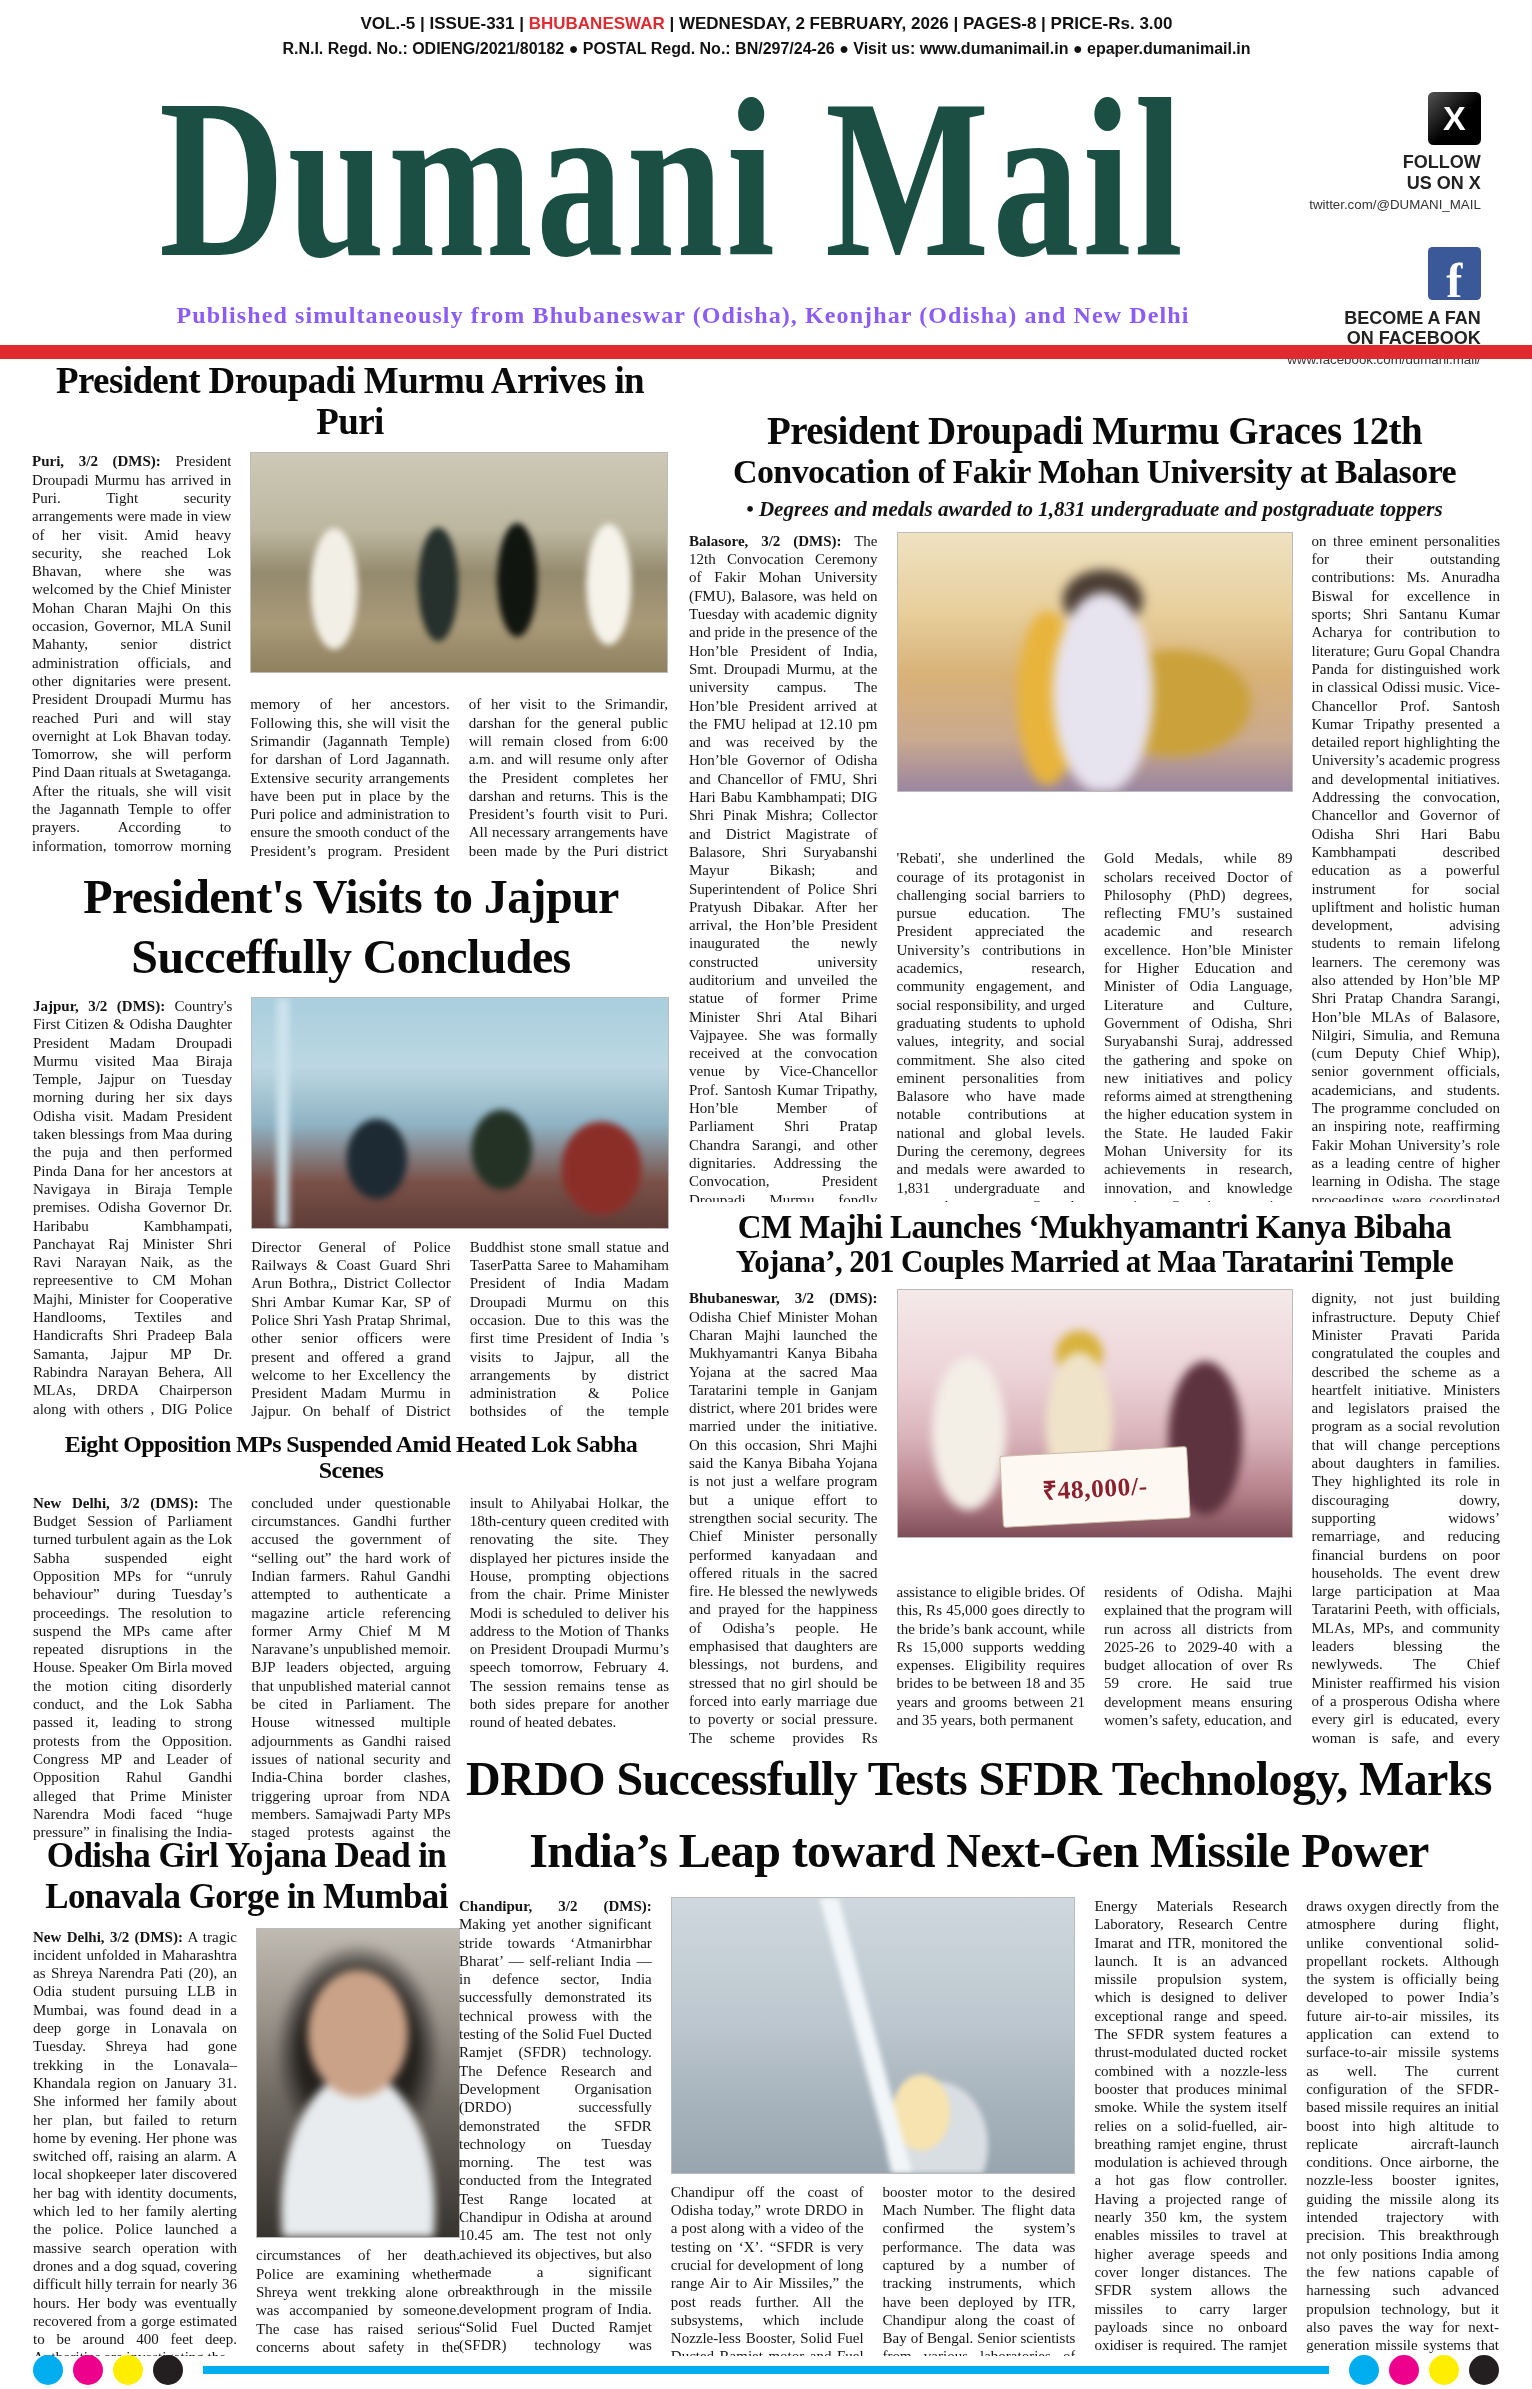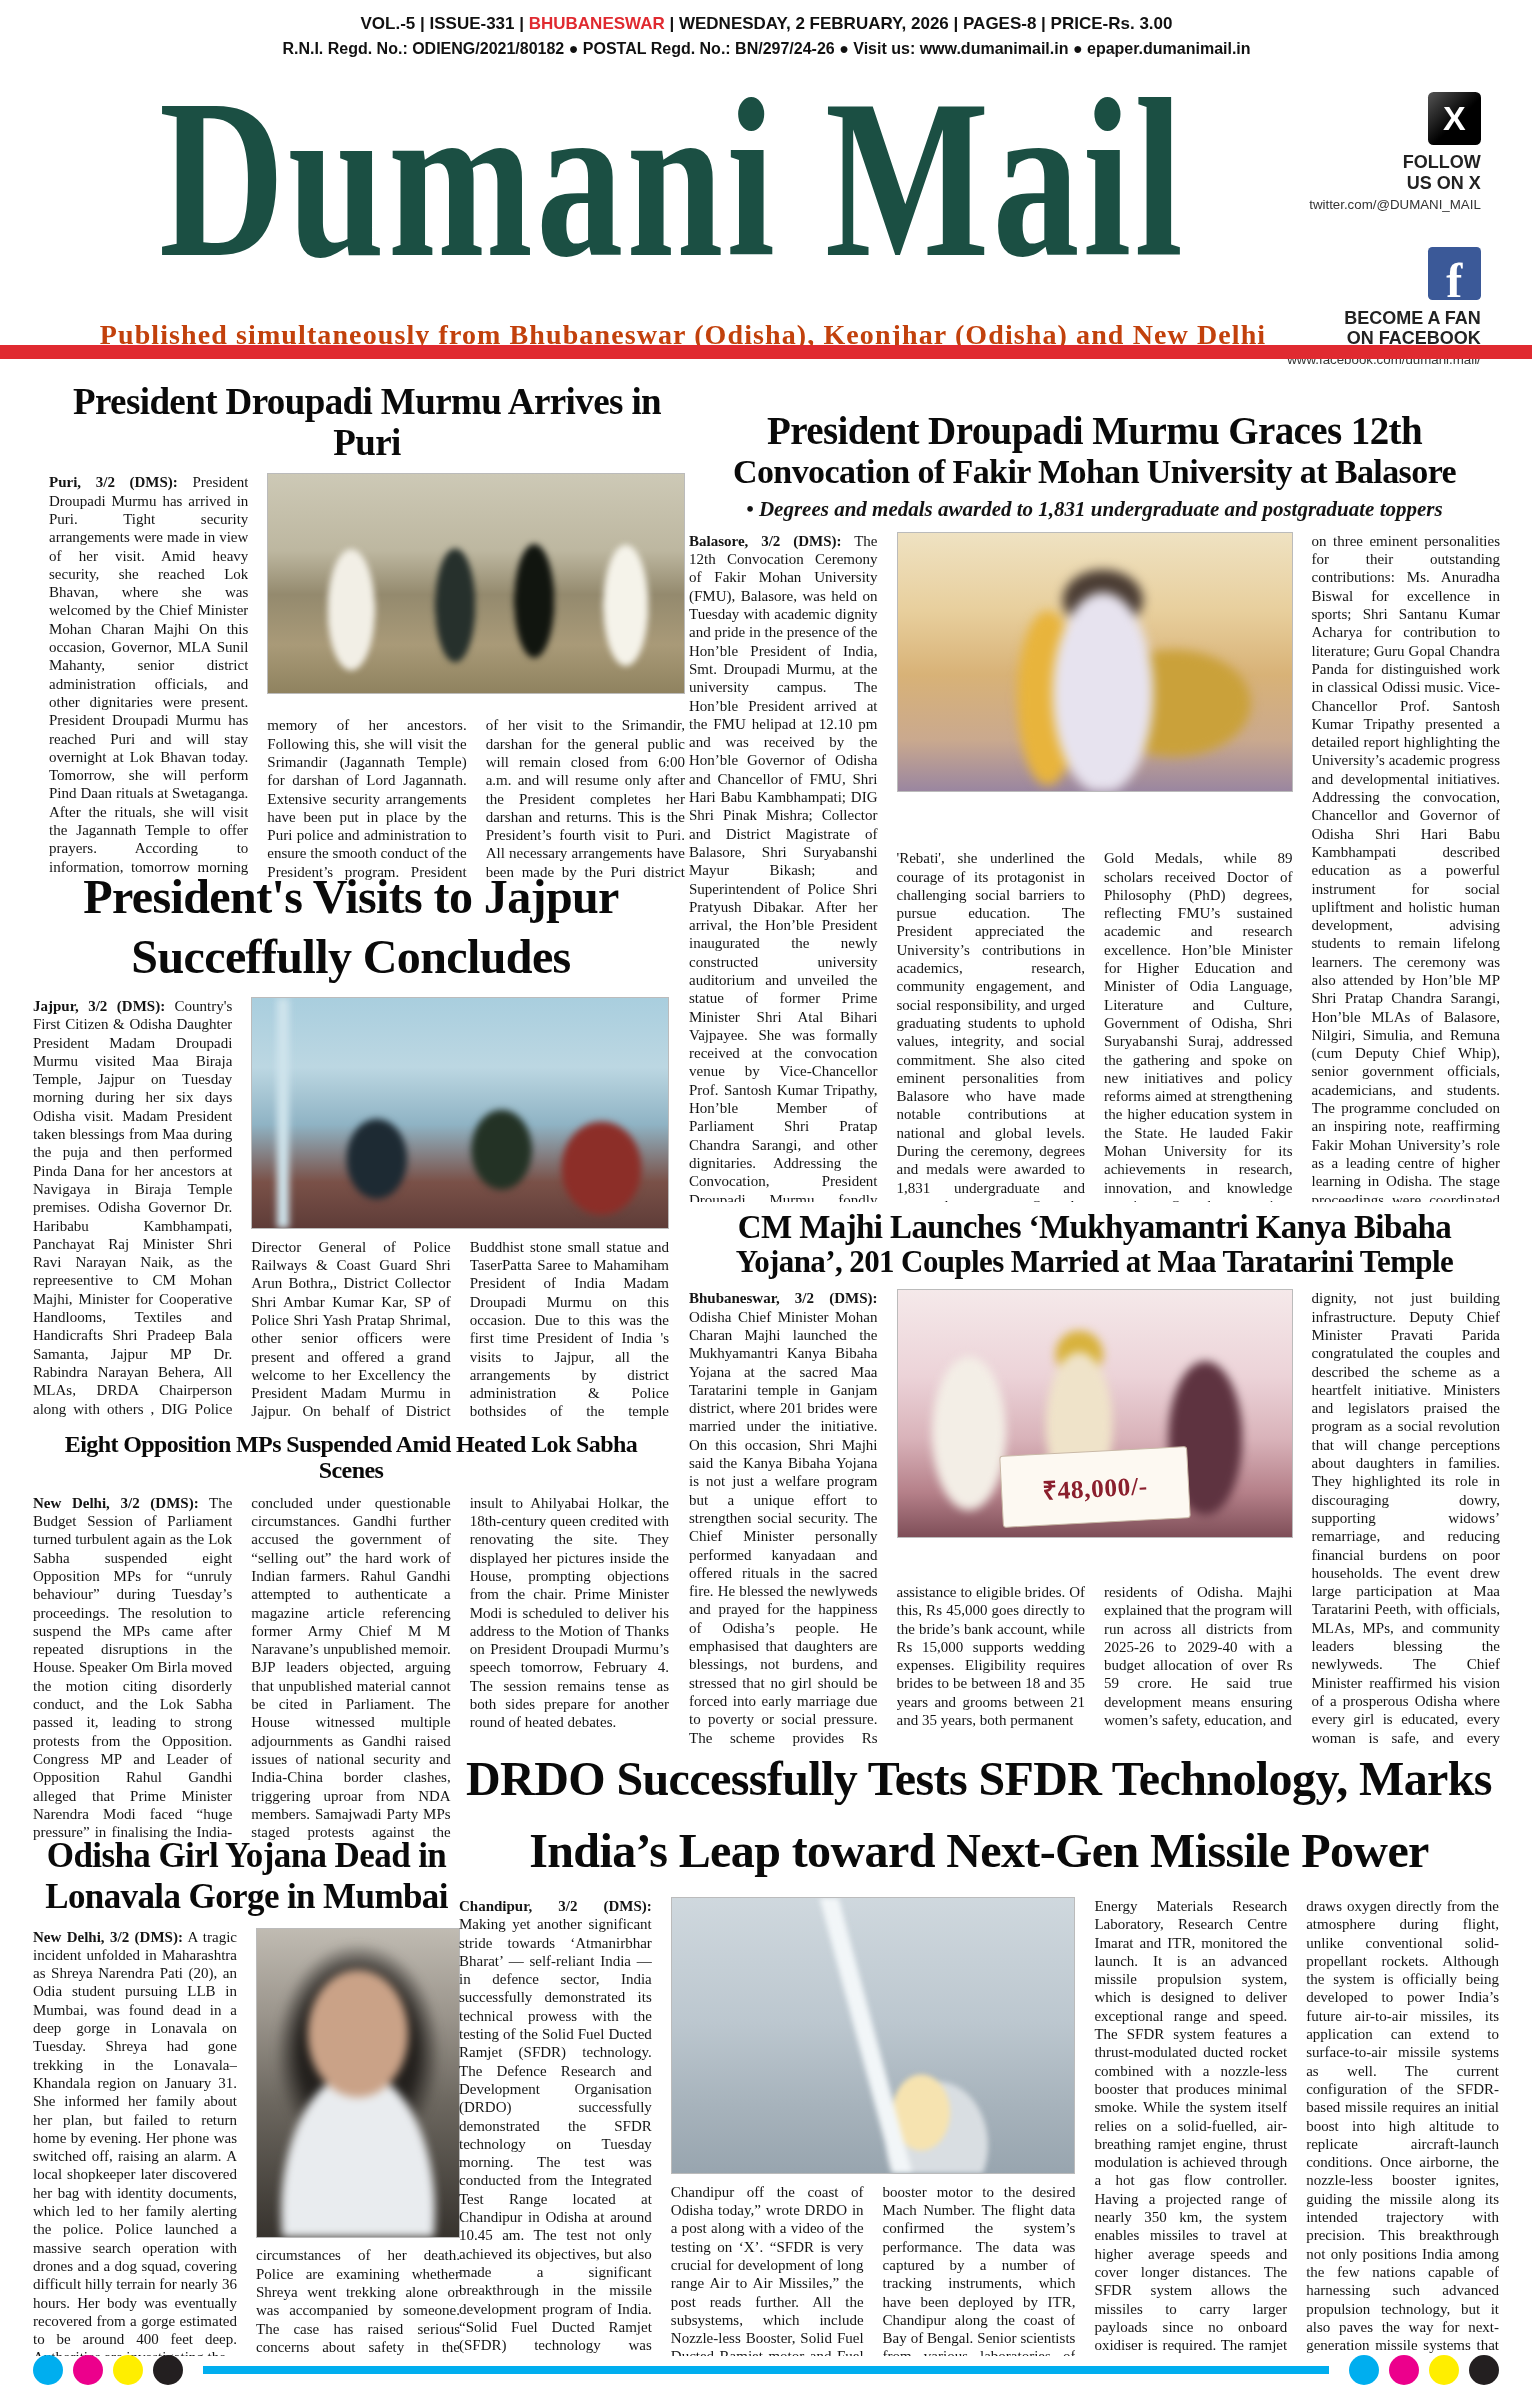--- a/index.html
+++ b/index.html
@@ -34,22 +34,22 @@
     font-family:"Liberation Serif",serif;white-space:nowrap;
   }
   .social{position:absolute;right:2.2px;top:26.5px;width:183px;display:flex;flex-direction:column;align-items:flex-end;gap:35px;}
   .social-item{display:flex;flex-direction:column;align-items:flex-end;}
   .sicon{width:53px;height:53px;display:flex;align-items:center;justify-content:center;color:#fff;font-weight:bold;margin-bottom:7.7px;}
   .sicon-x{background:linear-gradient(135deg,#555 0%,#000 55%);border-radius:5.5px;font-family:"Liberation Sans",sans-serif;font-size:34px;}
   .sicon-fb{background:var(--fb);border-radius:4.4px;font-family:"Liberation Serif",serif;font-size:48px;line-height:0.2;padding-top:14.4px;}
   .slabel{font-family:"Liberation Sans",sans-serif;font-weight:bold;font-size:18px;line-height:1.15;text-align:right;color:#222;}
   .surl{font-family:"Liberation Sans",sans-serif;font-size:13.3px;color:#333;margin-top:3.3px;}
   .pubtag{
-    position:absolute;top:319px;left:0;width:1366px;text-align:center;
-    font-size:28px;font-weight:bold;letter-spacing:1.1px;color:#c2410c;
+    position:absolute;top:302px;left:0;width:1366px;text-align:center;
+    font-size:24px;font-weight:bold;letter-spacing:1.1px;color:#8b5cf6;
   }
   .redbar{position:absolute;top:345px;left:0;width:1533px;height:14.4px;background:var(--red);}
   
   .article{position:absolute;display:flex;flex-direction:column;overflow:hidden;}
   .hl{font-weight:bold;text-align:center;line-height:1.1;color:#0a0a0a;letter-spacing:-0.6px;}
   .hl-sub{font-style:italic;font-weight:bold;text-align:center;}
   .abody{flex:1;min-height:0;display:grid;column-gap:19px;margin-top:10px;}
   .col{font-size:15px;line-height:1.22;text-align:justify;overflow:hidden;}
   .dateline{font-weight:bold;}
   .photo{width:100%;border:0.6px solid #bbb;position:relative;overflow:hidden;margin-bottom:8.8px;}
@@ -71,21 +71,21 @@
   .grid5 .c2{grid-area:2/2/3/3;}
   .grid5 .c3{grid-area:2/3/3/4;}
   .grid5 .c4{grid-area:1/4/3/5;}
   .grid5 .c5{grid-area:1/5/3/6;}
   .grid2{grid-template-columns:repeat(2,1fr);}
   .grid2 .c1{grid-area:1/1/3/2;}
   .grid2 .photo{grid-area:1/2/2/3;}
   .grid2 .c2{grid-area:2/2/3/3;}
   .cols3plain{grid-template-columns:repeat(3,1fr);}
   
-  #a-puri{top:361px;left:49px;width:636px;height:498px;margin-top:21px;}
+  #a-puri{top:361px;left:32px;width:636px;height:498px;}
   #a-puri .hl{font-size:37px;}
   #a-puri .photo{height:221px;}
   #a-balasore{top:410px;left:689px;width:811px;height:792px;justify-content:space-between;}
   #a-balasore .hl-1{font-size:39px;}
   #a-balasore .hl-2{font-size:34px;}
   #a-balasore .hl-sub{font-size:21px;margin-top:6.6px;}
   #a-balasore .photo{height:260px;}
   #a-jajpur{top:867px;left:33px;width:636px;height:553px;}
   #a-jajpur .hl{font-size:48px;line-height:1.25;}
   #a-jajpur .photo{height:232px;}

